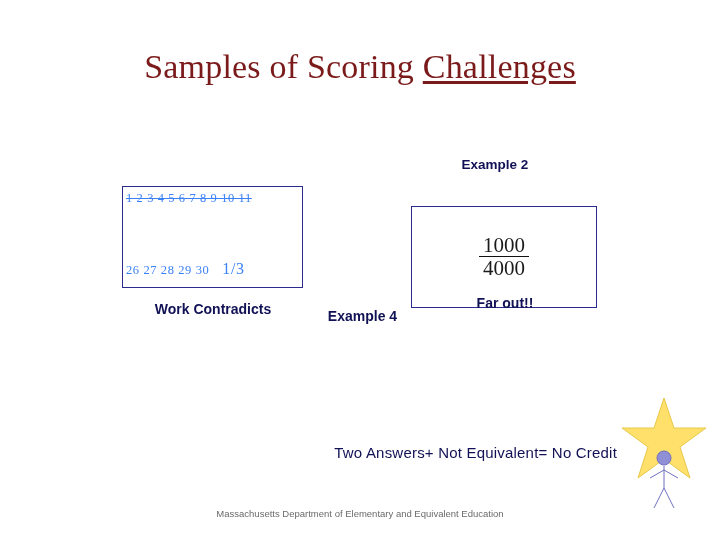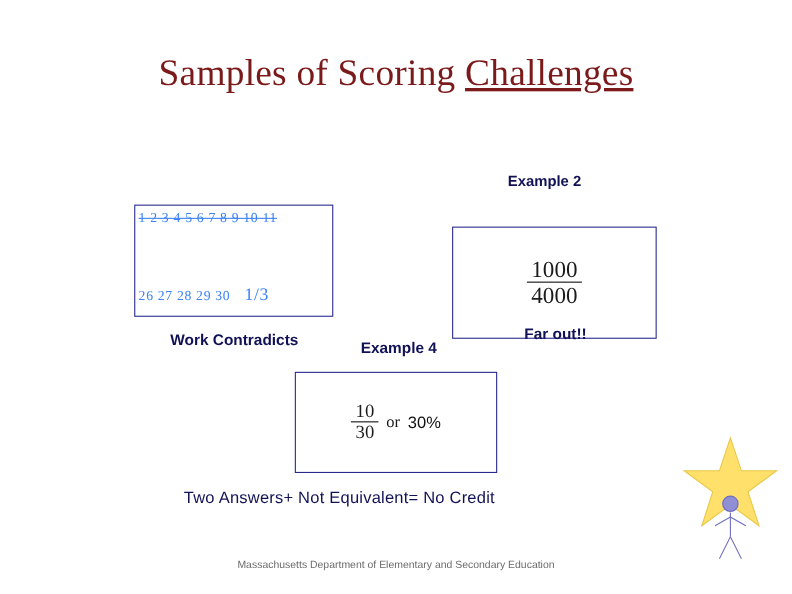--- a/index.html
+++ b/index.html
@@ -188,21 +188,21 @@
     top: 295px;
     width: 170px;
     text-align: center;
   }
 
   .bottom-line {
     position: absolute;
     left: 0;
     top: 444px;
     width: 617px;
-    text-align: center;
+    text-align: right;
     font-family: "Liberation Sans", sans-serif;
     font-size: 15px;
     color: #111155;
     letter-spacing: 0.2px;
   }
 
   .footer {
     position: absolute;
     left: 0;
     top: 508px;
@@ -251,34 +251,24 @@
         <span class="den">4000</span>
       </span>
     </div>
   </div>
 
   <div class="annot far-out">Far out!!</div>
   <div class="annot work-contradicts">Work Contradicts</div>
 
   <div class="label ex3-label">Example 4</div>
 
-  <div class="box box3">
-    <div class="box3-inner">
-      <span class="frac">
-        <span class="num">10</span>
-        <span class="den">30</span>
-      </span>
-      <span class="box3-or">or</span>
-      <span class="box3-pct">30%</span>
-    </div>
-  </div>
 
   <div class="bottom-line">Two Answers+ Not Equivalent= No Credit</div>
 
-  <div class="footer">Massachusetts Department of Elementary and Secondary Education</div>
+  <div class="footer">Massachusetts Department of Elementary and Equivalent Education</div>
 
   <div class="deco">
     <svg width="96" height="120" viewBox="0 0 96 120">
       <polygon points="48,6 58,36 90,36 64,55 74,86 48,67 22,86 32,55 6,36 38,36" fill="#ffe06a" stroke="#e8c84a" stroke-width="1"></polygon>
       <g fill="#8f8fd6" stroke="#6f6fbf" stroke-width="1">
         <circle cx="48" cy="66" r="7"></circle>
         <path d="M48 74 L48 96"></path>
         <path d="M48 78 L34 86"></path>
         <path d="M48 78 L62 86"></path>
         <path d="M48 96 L38 116"></path>

